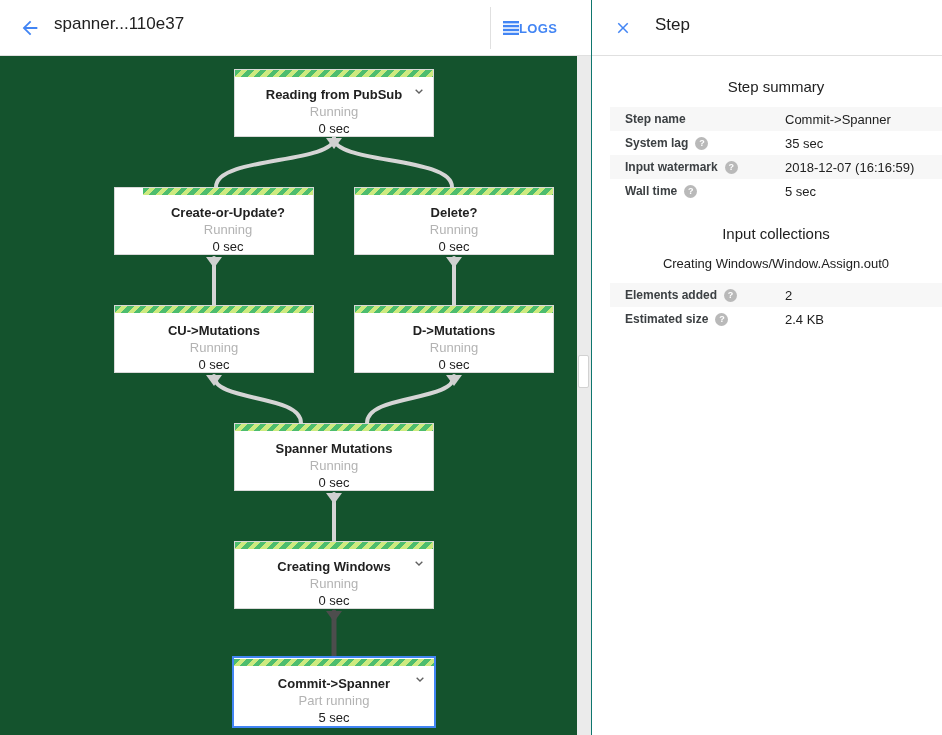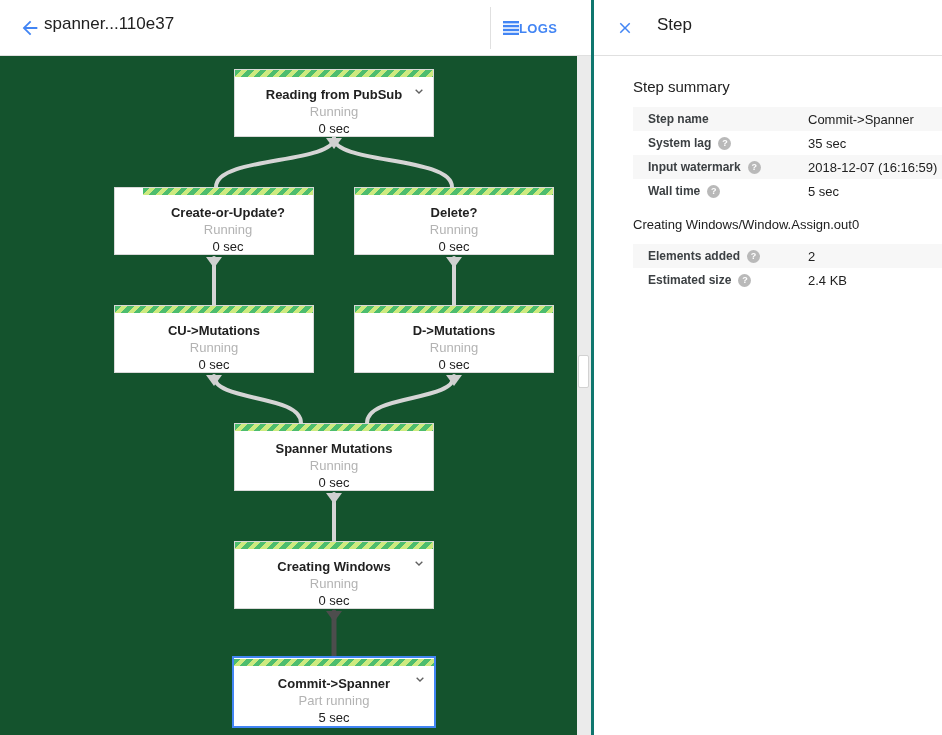--- a/index.html
+++ b/index.html
@@ -5,21 +5,21 @@
   * { margin:0; padding:0; box-sizing:border-box; }
   html,body { width:942px; height:735px; overflow:hidden; background:#fff;
               font-family:"Liberation Sans", sans-serif; color:#212121; }
   .root { position:relative; width:942px; height:735px; }
 
   
   .left-pane { position:absolute; left:0; top:0; width:591px; height:735px; background:#fff; }
   .app-header { position:relative; height:56px; border-bottom:1px solid #e0e0e0; background:#fff; }
   .back-btn { position:absolute; left:14px; top:12px; width:32px; height:32px; border:none;
               background:transparent; cursor:pointer; display:flex; align-items:center; justify-content:center; }
-  .page-title { position:absolute; left:44px; top:14px; font-size:17px; color:#212121; white-space:nowrap; }
+  .page-title { position:absolute; left:54px; top:14px; font-size:17px; color:#212121; white-space:nowrap; }
   .header-divider { position:absolute; left:490px; top:7px; width:1px; height:42px; background:#e0e0e0; }
   .logs-btn { position:absolute; left:503px; top:12px; height:32px; border:none; background:transparent;
               display:flex; align-items:center; cursor:pointer; color:#4285f4;
               font-size:13px; font-weight:bold; letter-spacing:0.4px; }
 
   .graph-area { position:absolute; left:0; top:56px; width:577px; height:679px; background:#14532d; }
   .edges { position:absolute; left:0; top:0; }
 
   .node { position:absolute; width:200px; height:68px; background:#fff;
           border:1px solid #d9d9d9; text-align:center; cursor:pointer; }
@@ -39,27 +39,27 @@
   .pos6 { left:234px; top:485px; }
   .pos7 { left:232px; top:600px; width:204px; height:72px; border:2px solid #4285f4; }
   .pos7 .stripe { margin-top:1px; }
 
   .scroll-strip { position:absolute; left:577px; top:56px; width:14px; height:679px; background:#ebebeb; }
   .scroll-handle { position:absolute; left:1px; top:299px; width:11px; height:33px; background:#fff;
                    border:1px solid #d2d2d2; border-radius:2px; cursor:grab; }
 
   
   .right-panel { position:absolute; left:591px; top:0; width:351px; height:735px;
-                 background:#fff; border-left:3px solid #0f766e; }
+                 background:#fff; border-left:1px solid #0f766e; }
   .panel-header { position:relative; height:56px; border-bottom:1px solid #e0e0e0; }
   .close-btn { position:absolute; left:16px; top:13px; width:30px; height:30px; border:none;
                background:transparent; cursor:pointer; display:flex; align-items:center; justify-content:center; }
   .panel-title { position:absolute; left:63px; top:15px; font-size:17px; color:#212121; }
 
-  .panel-body { padding-left:39px; }
+  .panel-body { padding-left:18px;text-align:center; }
   .section-heading { font-size:15px; font-weight:400; color:#212121; margin-top:22px; margin-bottom:12px; }
   .collection-name { font-size:13px; color:#212121; margin:14px 0 12px 0; }
 
   .info-rows { margin-left:0; }
   .info-row { display:flex; align-items:center; height:24px; padding-left:15px; font-size:12px; }
   .info-row.alt { background:#f7f7f7; }
   .info-label-wrap { display:flex; align-items:center; width:160px; flex:0 0 160px; }
   .info-label { font-weight:bold; color:#3c4043; font-size:12px; }
   .help-icon { display:inline-flex; align-items:center; justify-content:center; width:13px; height:13px;
                margin-left:7px; border-radius:50%; background:#b9b9b9; color:#fff; font-size:9px;
@@ -224,20 +224,21 @@
         </div>
         <div class="info-row">
           <span class="info-label-wrap">
             <span class="info-label">Wall time</span>
             <span class="help-icon">?</span>
           </span>
           <span class="info-value">5 sec</span>
         </div>
       </div>
 
+      <h3 class="section-heading">Input collections</h3>
       <div class="collection-name">Creating Windows/Window.Assign.out0</div>
 
       <div class="info-rows">
         <div class="info-row alt">
           <span class="info-label-wrap">
             <span class="info-label">Elements added</span>
             <span class="help-icon">?</span>
           </span>
           <span class="info-value">2</span>
         </div>

